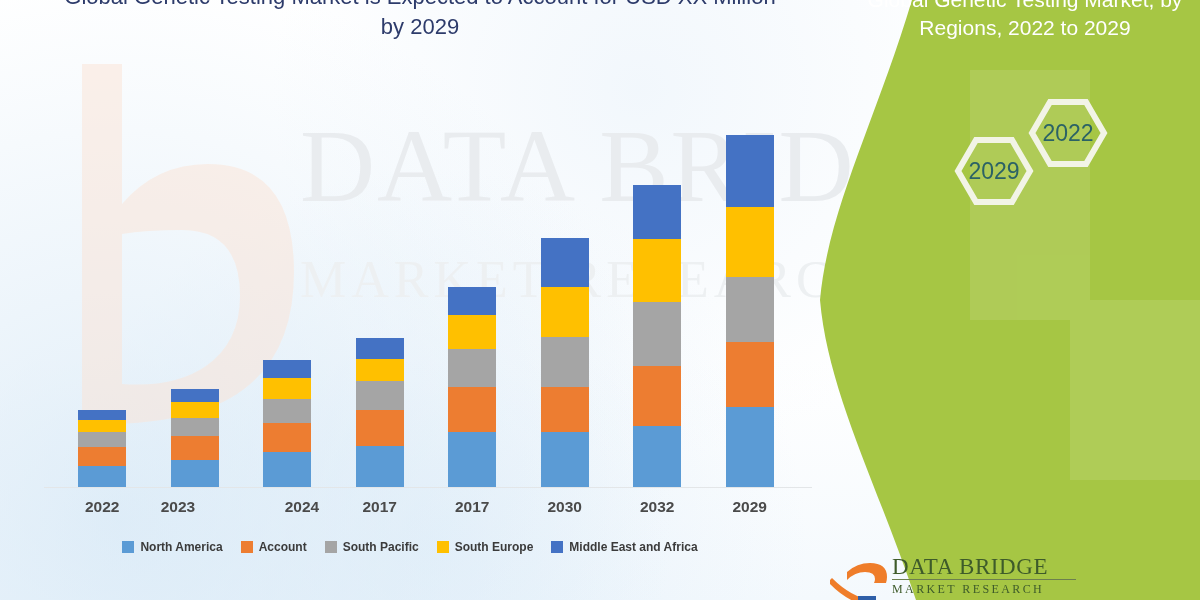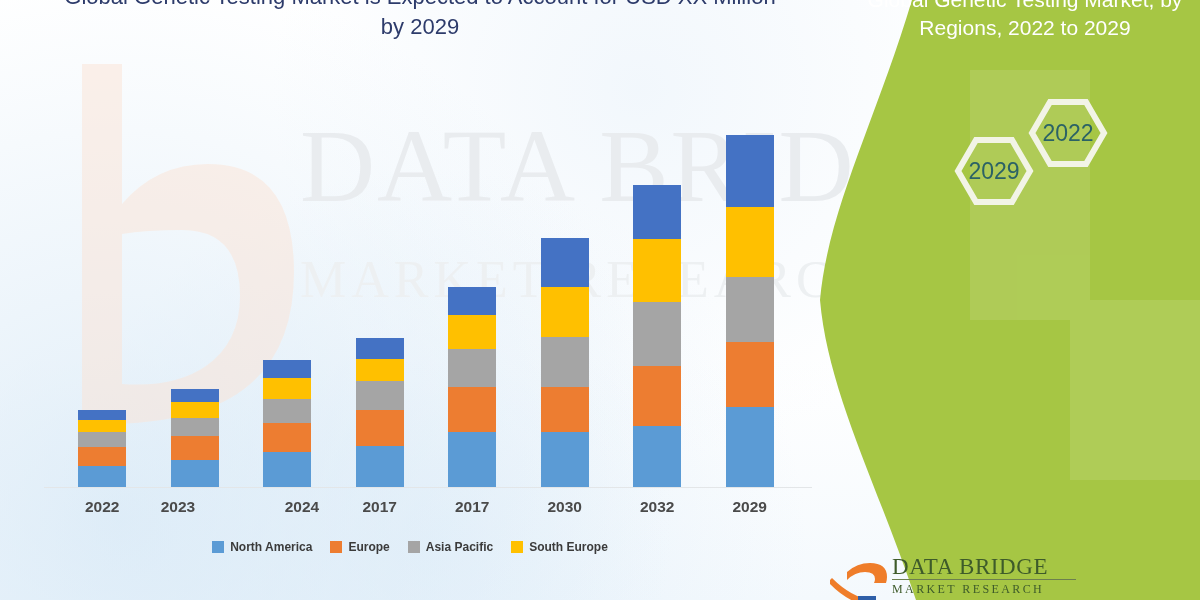--- a/index.html
+++ b/index.html
@@ -161,29 +161,33 @@
       <div class="xlab" style="left: 653.75px;">2029</div>
     </div>
 
   <div id="legend">
       <div class="lg-item">
         <span class="lg-swatch" style="background: rgb(91, 155, 213);"></span>
         <span class="lg-label">North America</span>
       </div>
       <div class="lg-item">
         <span class="lg-swatch" style="background: rgb(237, 125, 49);"></span>
-        <span class="lg-label">Europe</span>
+        <span class="lg-label">Account</span>
       </div>
       <div class="lg-item">
         <span class="lg-swatch" style="background: rgb(165, 165, 165);"></span>
-        <span class="lg-label">Asia Pacific</span>
+        <span class="lg-label">South Pacific</span>
       </div>
       <div class="lg-item">
         <span class="lg-swatch" style="background: rgb(255, 192, 0);"></span>
         <span class="lg-label">South Europe</span>
+      </div>
+      <div class="lg-item">
+        <span class="lg-swatch" style="background: rgb(68, 114, 196);"></span>
+        <span class="lg-label">Middle East and Africa</span>
       </div>
     </div>
 </div>
 
 <div id="green-panel">
   <svg width="380" height="600" viewBox="0 0 380 600" aria-hidden="true">
     <path id="gp-path" d="M92 0 C 56 120, 8 210, 0 300 C 8 392, 58 486, 96 600 L380 600 L380 0 Z" fill="#a6c644"></path>
     <g opacity="0.10">
       <rect x="150" y="70" width="120" height="250" fill="#ffffff"></rect>
       <rect x="250" y="300" width="130" height="180" fill="#ffffff"></rect>

